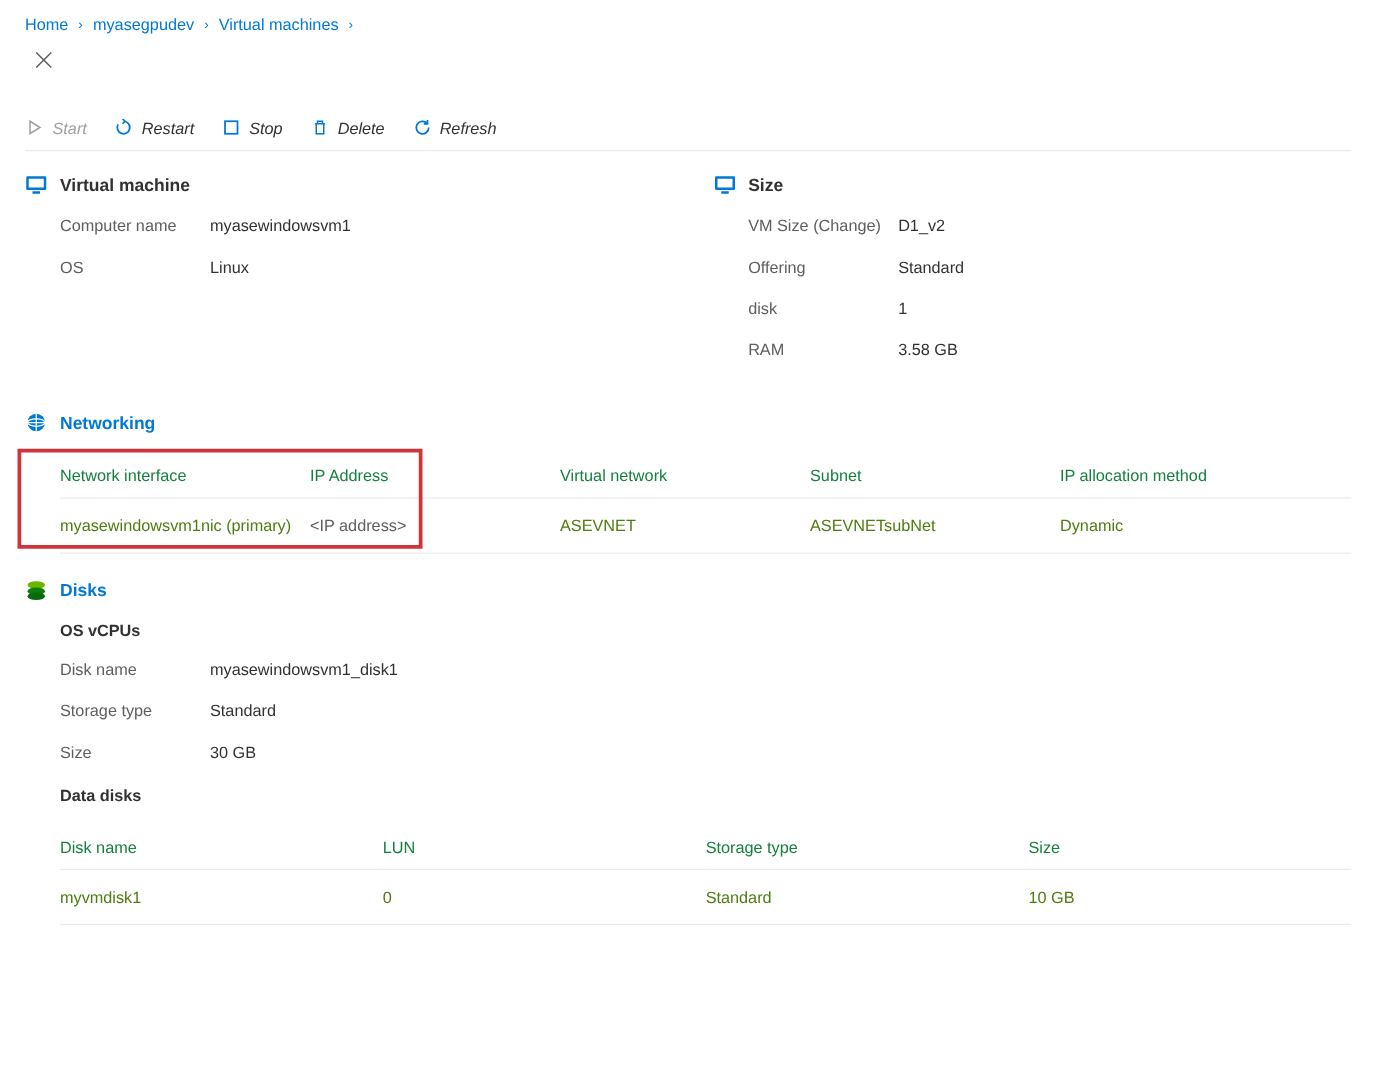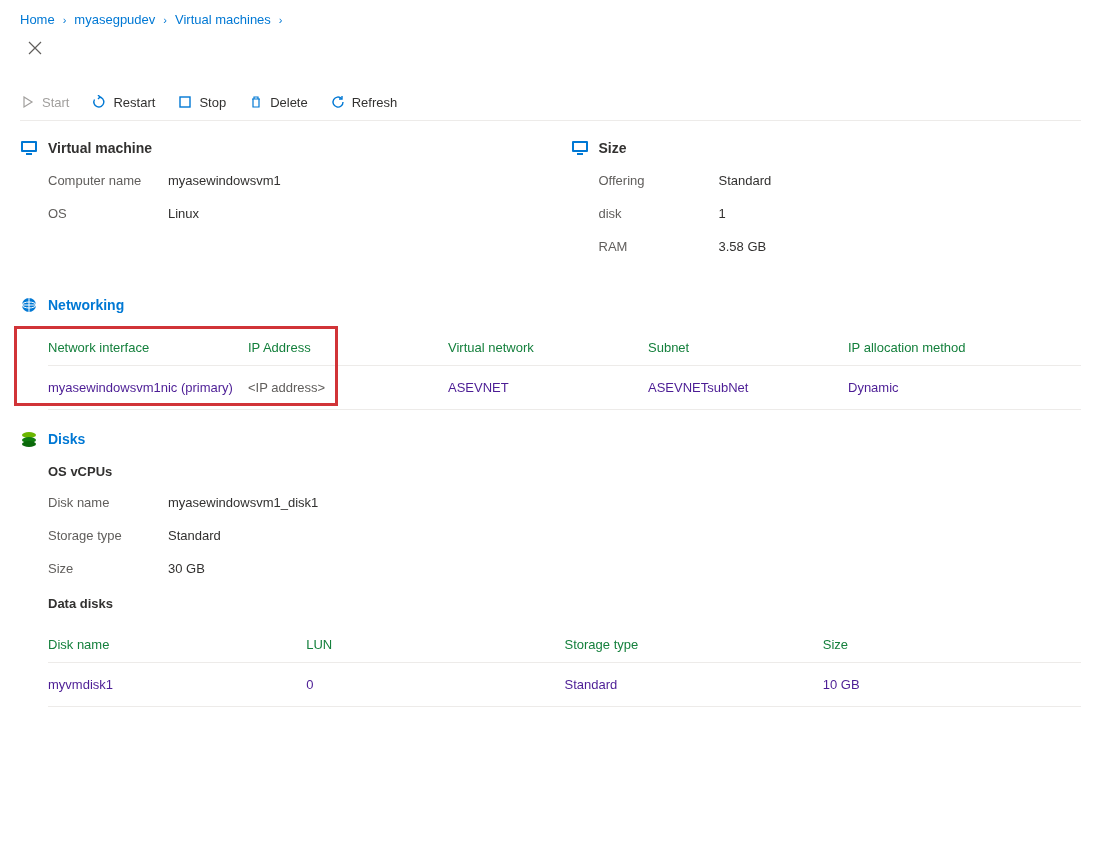--- a/index.html
+++ b/index.html
@@ -60,20 +60,21 @@
       cursor: pointer;
       padding: 4px 8px;
     }
     .toolbar {
       display: flex;
       align-items: center;
       gap: 22px;
       padding: 10px 0;
       border-bottom: 1px solid #edebe9;
       margin-bottom: 18px;
+      font-style: italic;
     }
     .toolbar-btn {
       display: inline-flex;
       align-items: center;
       gap: 6px;
       color: #323130;
       font-size: 13px;
       cursor: pointer;
     }
     .toolbar-btn.disabled {
@@ -151,21 +152,21 @@
     th {
       text-align: left;
       font-weight: 400;
       color: #15803d;
       padding: 10px 12px 10px 0;
       border-bottom: 1px solid #edebe9;
     }
     td {
       padding: 14px 12px 14px 0;
       border-bottom: 1px solid #edebe9;
-      color: #4c1d95;
+      color: #4d7c0f;
     }
     .placeholder-val {
       color: #605e5c;
     }
     .disks-sub {
       padding-left: 28px;
     }
     .sub-title {
       font-weight: 600;
       font-size: 13px;
@@ -271,20 +272,24 @@
   <div class="section">
     <div class="section-header">
       <span class="section-icon">
         <svg width="18" height="18" viewBox="0 0 18 18">
             <rect x="1" y="2" width="16" height="11" rx="1" fill="#0078d4"></rect>
             <rect x="3" y="4" width="12" height="7" fill="#fff"></rect>
             <rect x="6" y="14" width="6" height="2" fill="#0078d4"></rect>
           </svg>
       </span>
       <span class="section-title">Size</span>
+    </div>
+    <div class="kv-row">
+      <span class="kv-label"><span>VM Size</span> (<span class="link">Change</span>)</span>
+      <span class="kv-value">D1_v2</span>
     </div>
     <div class="kv-row">
         <span class="kv-label">Offering</span>
         <span class="kv-value">Standard</span>
       </div>
     <div class="kv-row">
         <span class="kv-label">disk</span>
         <span class="kv-value">1</span>
       </div>
     <div class="kv-row">

